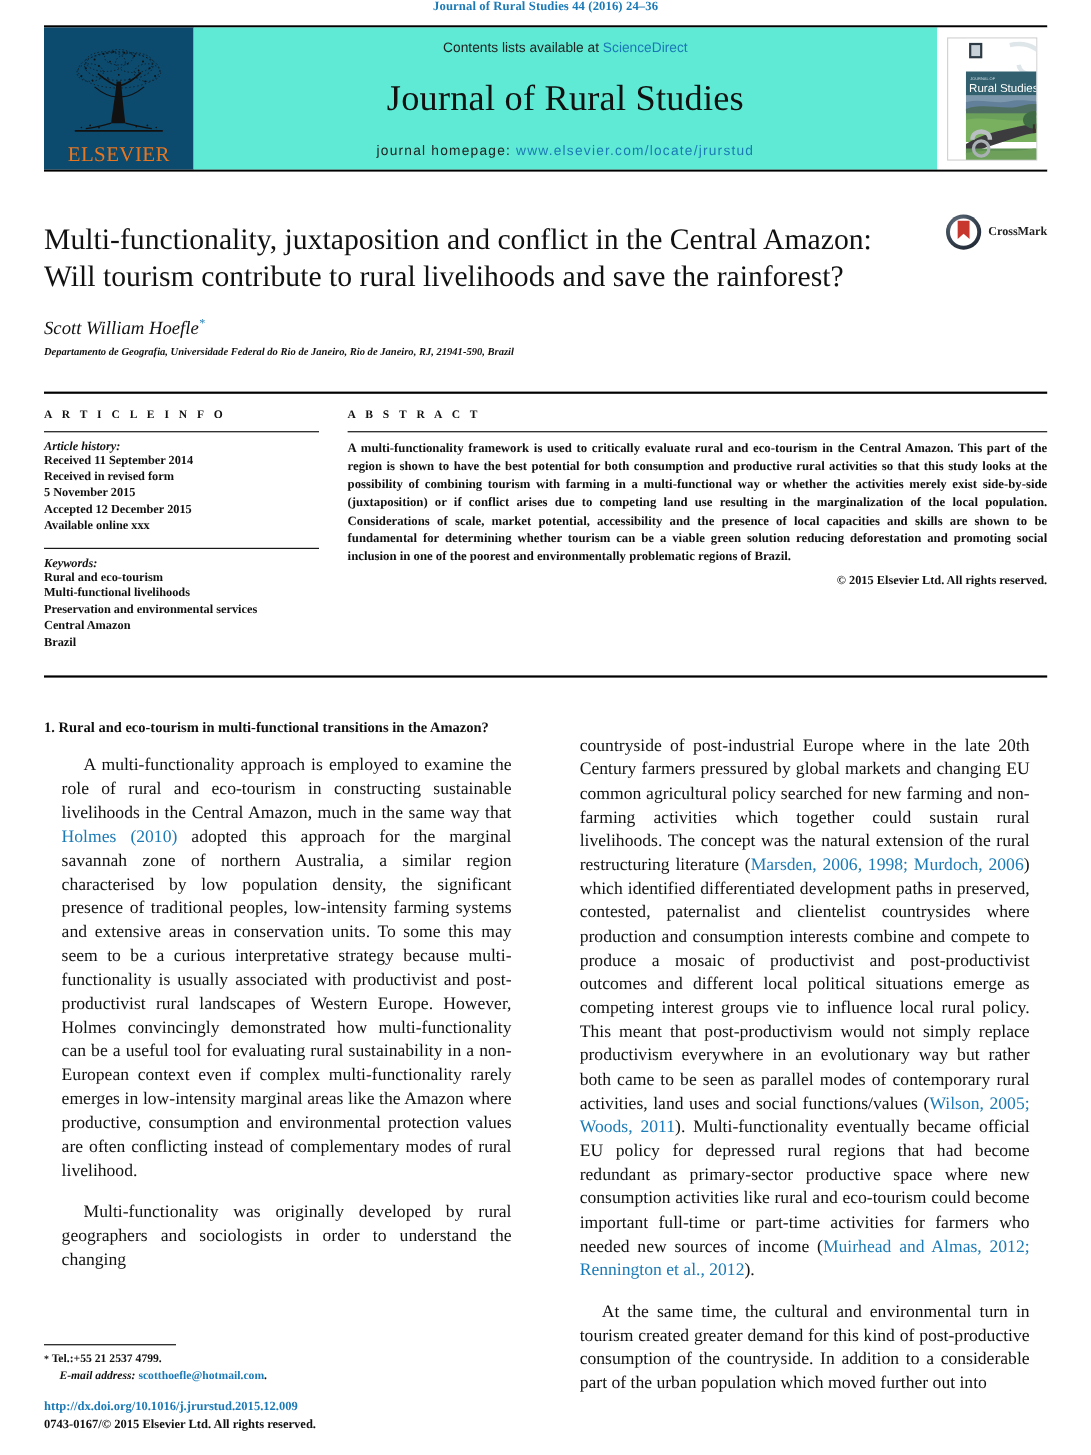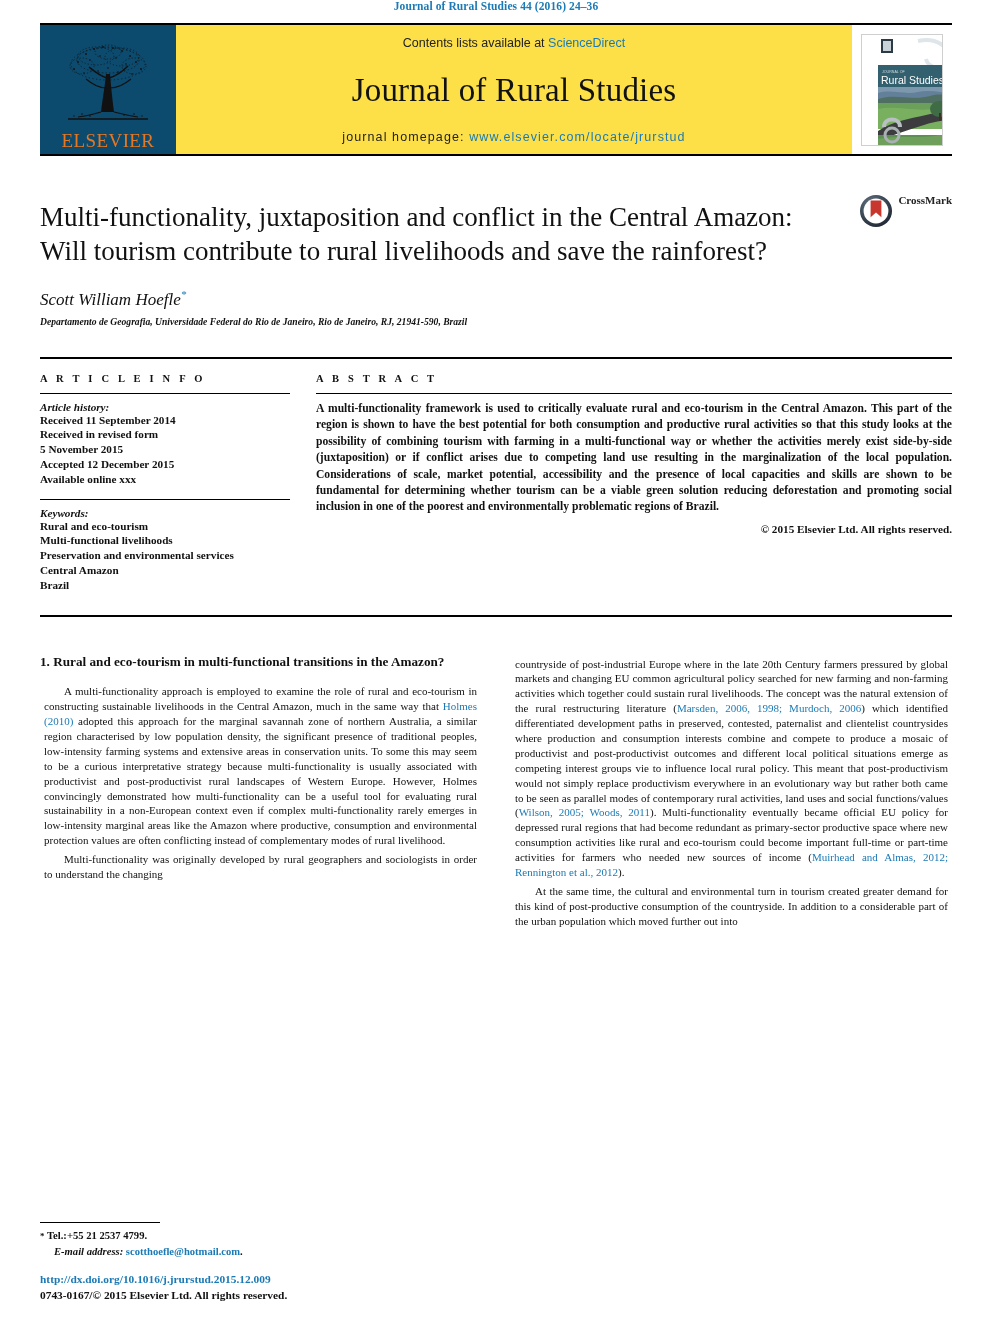--- a/index.html
+++ b/index.html
@@ -50,21 +50,21 @@
     color: #e87722;
     font-family: "Liberation Serif", serif;
     font-size: 19px;
     letter-spacing: 0.4px;
     font-weight: normal;
     line-height: 1;
     margin-top: 1px;
   }
   .banner {
     flex: 1 1 auto;
-    background: #fde047;
+    background: #5eead4;
     display: flex;
     flex-direction: column;
     align-items: center;
     justify-content: space-between;
     padding: 11px 0 10px 0;
   }
   .contents-line {
     font-family: "Liberation Sans", sans-serif;
     font-size: 12.5px;
     color: #222;
@@ -123,21 +123,21 @@
     font-family: "Liberation Serif", serif;
     font-style: italic;
     font-size: 9.6px;
     font-weight: bold;
     margin-top: 6px;
     color: #111;
   }
   .crossmark {
     position: absolute;
     right: 0; top: -6px;
-    display: flex; gap: 5px;
+    display: flex; align-items: center; gap: 5px;
   }
   .crossmark-label {
     font-family: "Liberation Serif", serif;
     font-size: 11px; font-weight: bold; color: #222;
   }
 
   
   .infobox {
     margin-top: 30px;
     border-top: 2.5px solid #000;
@@ -194,24 +194,24 @@
   .sec-title {
     font-family: "Liberation Serif", serif;
     font-weight: bold;
     font-size: 13.2px;
     line-height: 1.35;
     margin: 0 0 14px 0;
     color: #111;
   }
   .para {
     font-family: "Liberation Serif", serif;
-    font-size: 11px;
+    font-size: 16px;
     line-height: 1.355;
     text-align: justify;
-    margin: 4px;
+    margin: 16px;
     color: #111;
     text-indent: 20px;
     hyphens: auto;
   }
   .para + .para { margin-top: 0; }
   .para.noindent { text-indent: 0; }
   a.cite, .cite {
     color: #1b7ab5;
     text-decoration: none;
   }

